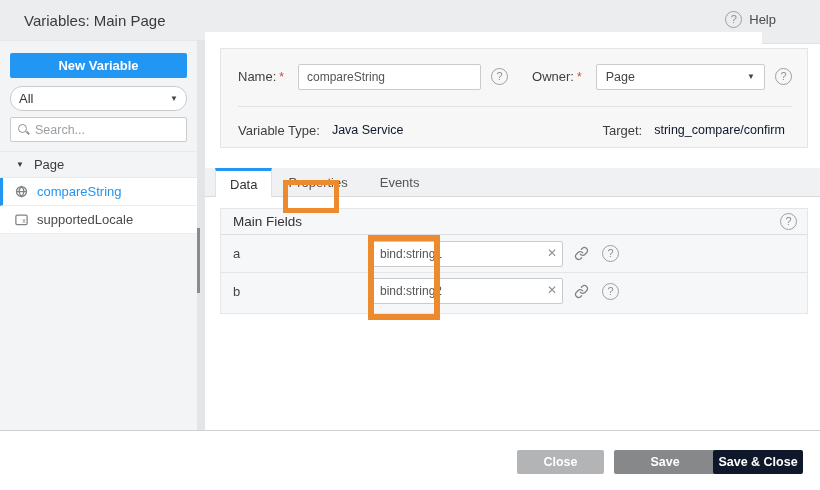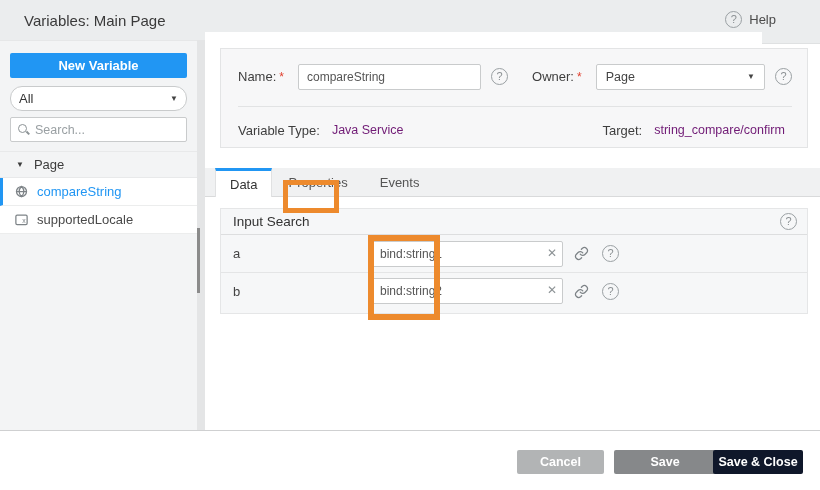--- a/index.html
+++ b/index.html
@@ -54,21 +54,21 @@
   .req { color:#e0402f; margin-left:3px; font-size:12px; }
   .row1 { position:absolute; left:17px; top:14px; width:554px; height:27px; display:flex; align-items:center; }
   .inp { height:26px; background:#fff; border:1px solid #c9cbcc; border-radius:2px; font-size:12px; color:#555;
          padding:0 8px; font-family:"Liberation Sans", sans-serif; outline:none; }
   .name-input { width:186px; margin-left:14px; }
   .owner-select { width:172px; margin-left:14px; height:26px; background:#fff; border:1px solid #c9cbcc; border-radius:2px;
                   display:flex; align-items:center; padding:0 9px; font-size:12.5px; color:#444; cursor:pointer; }
   .owner-select .caret { margin-left:auto; font-size:8px; color:#444; }
   .form-divider { position:absolute; left:17px; top:57px; width:554px; height:1px; background:#e2e3e4; }
   .row2 { position:absolute; left:17px; top:70px; width:554px; height:22px; display:flex; align-items:center; font-size:12.5px; }
-  .ro-value { color:#701a75; margin-left:12px; }
+  .ro-value { color:#0f172a; margin-left:12px; }
   .gap-q { margin-left:10px; }
 
   
   .tabbar { position:absolute; left:0; top:136px; width:615px; height:29px; background:#f0f1f2; border-bottom:1px solid #d9dadb;
             display:flex; align-items:stretch; padding-left:10px; }
   .tab { display:flex; align-items:center; padding:0 16px; font-size:13px; color:#555; cursor:pointer; }
   .tab.active { background:#fff; border-top:3px solid #2196F3; border-left:1px solid #e0e1e2; border-right:1px solid #e0e1e2;
                 color:#333; margin-bottom:-1px; padding:0 14px; }
 
   
@@ -186,21 +186,21 @@
     </div>
 
     <div class="tabbar">
       <div class="tab active">Data</div>
       <div class="tab">Properties</div>
       <div class="tab">Events</div>
     </div>
 
     <div class="if-panel">
       <div class="if-header">
-        <span>Input Search</span>
+        <span>Main Fields</span>
         <span class="qicon">?</span>
       </div>
 
       <div class="if-row">
         <span class="if-label">a</span>
         <span class="bind-wrap">
           <input class="inp" type="text" value="bind:string1" style="">
           <span class="clear-x">✕</span>
         </span>
         <span class="link-icon">
@@ -226,18 +226,18 @@
         </span>
         <span class="qicon">?</span>
       </div>
     </div>
   </div>
 
   <div class="annot annot-tab"></div>
   <div class="annot annot-bind"></div>
 
   <div class="footer">
-    <button class="btn btn-cancel">Cancel</button>
+    <button class="btn btn-cancel">Close</button>
     <button class="btn btn-save">Save</button>
     <button class="btn btn-saveclose">Save &amp; Close</button>
   </div>
 
 </div>
 
 </body></html>

